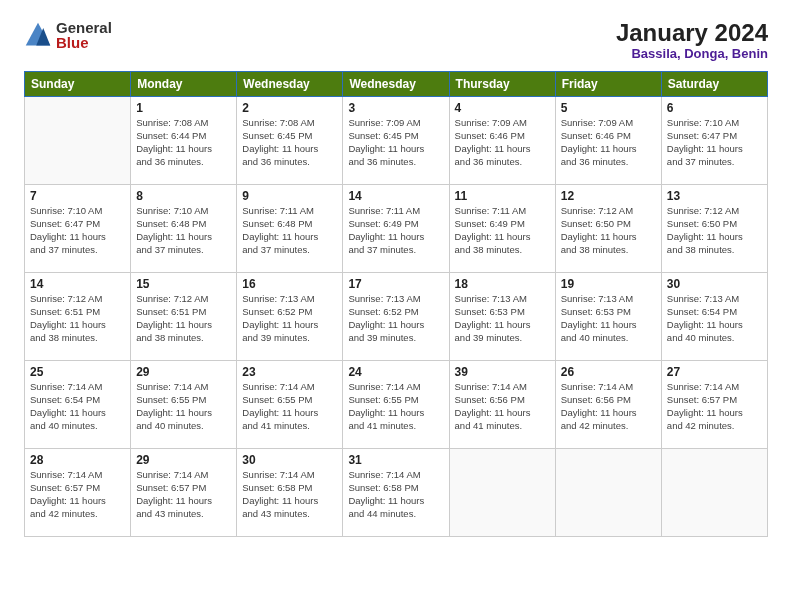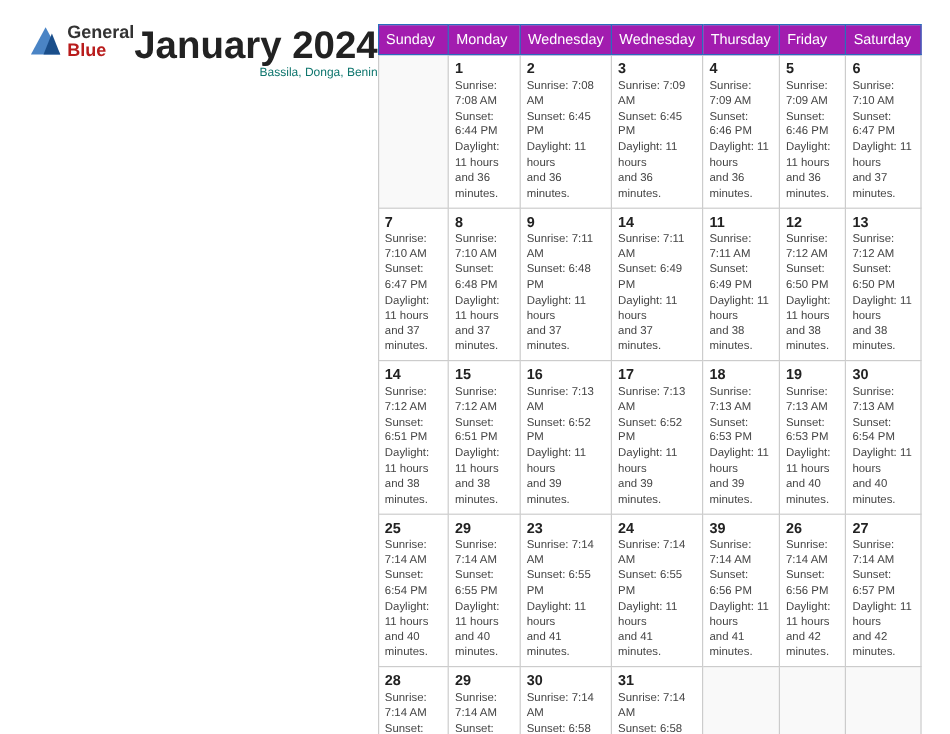--- a/index.html
+++ b/index.html
@@ -8,21 +8,21 @@
       background: #fff;
       width: 792px;
       height: 612px;
       overflow: hidden;
     }
     .page {
       width: 792px;
       height: 516px;
       padding: 20px 24px 16px 24px;
       display: flex;
-      flex-direction: row;
+      flex-direction: column;
     }
     .header {
       display: flex;
       justify-content: space-between;
       align-items: flex-start;
       margin-bottom: 10px;
     }
     .logo {
       display: flex;
       align-items: center;
@@ -44,39 +44,40 @@
       color: #b91c1c;
     }
     .logo-icon {
       width: 28px;
       height: 28px;
     }
     .title-block {
       text-align: right;
     }
     .month-title {
-      font-size: 32px;
+      font-size: 24px;
       font-weight: bold;
       color: #222;
       line-height: 1.1;
     }
     .subtitle {
-      font-size: 10px;
-      color: #0f766e;
+      font-size: 13px;
+      color: #4c1d95;
+      font-weight: bold;
     }
     .calendar {
       width: 100%;
       border-collapse: collapse;
       flex: 1;
     }
     .calendar th {
-      background: #a21caf;
+      background: #4d7c0f;
       color: #fff;
       font-size: 12px;
-      font-weight: normal;
+      font-weight: bold;
       padding: 5px 6px;
       text-align: left;
       border: 1px solid #2a6ebb;
     }
     .calendar td {
       border: 1px solid #ccc;
       vertical-align: top;
       padding: 4px 5px;
       font-size: 10px;
       color: #333;

